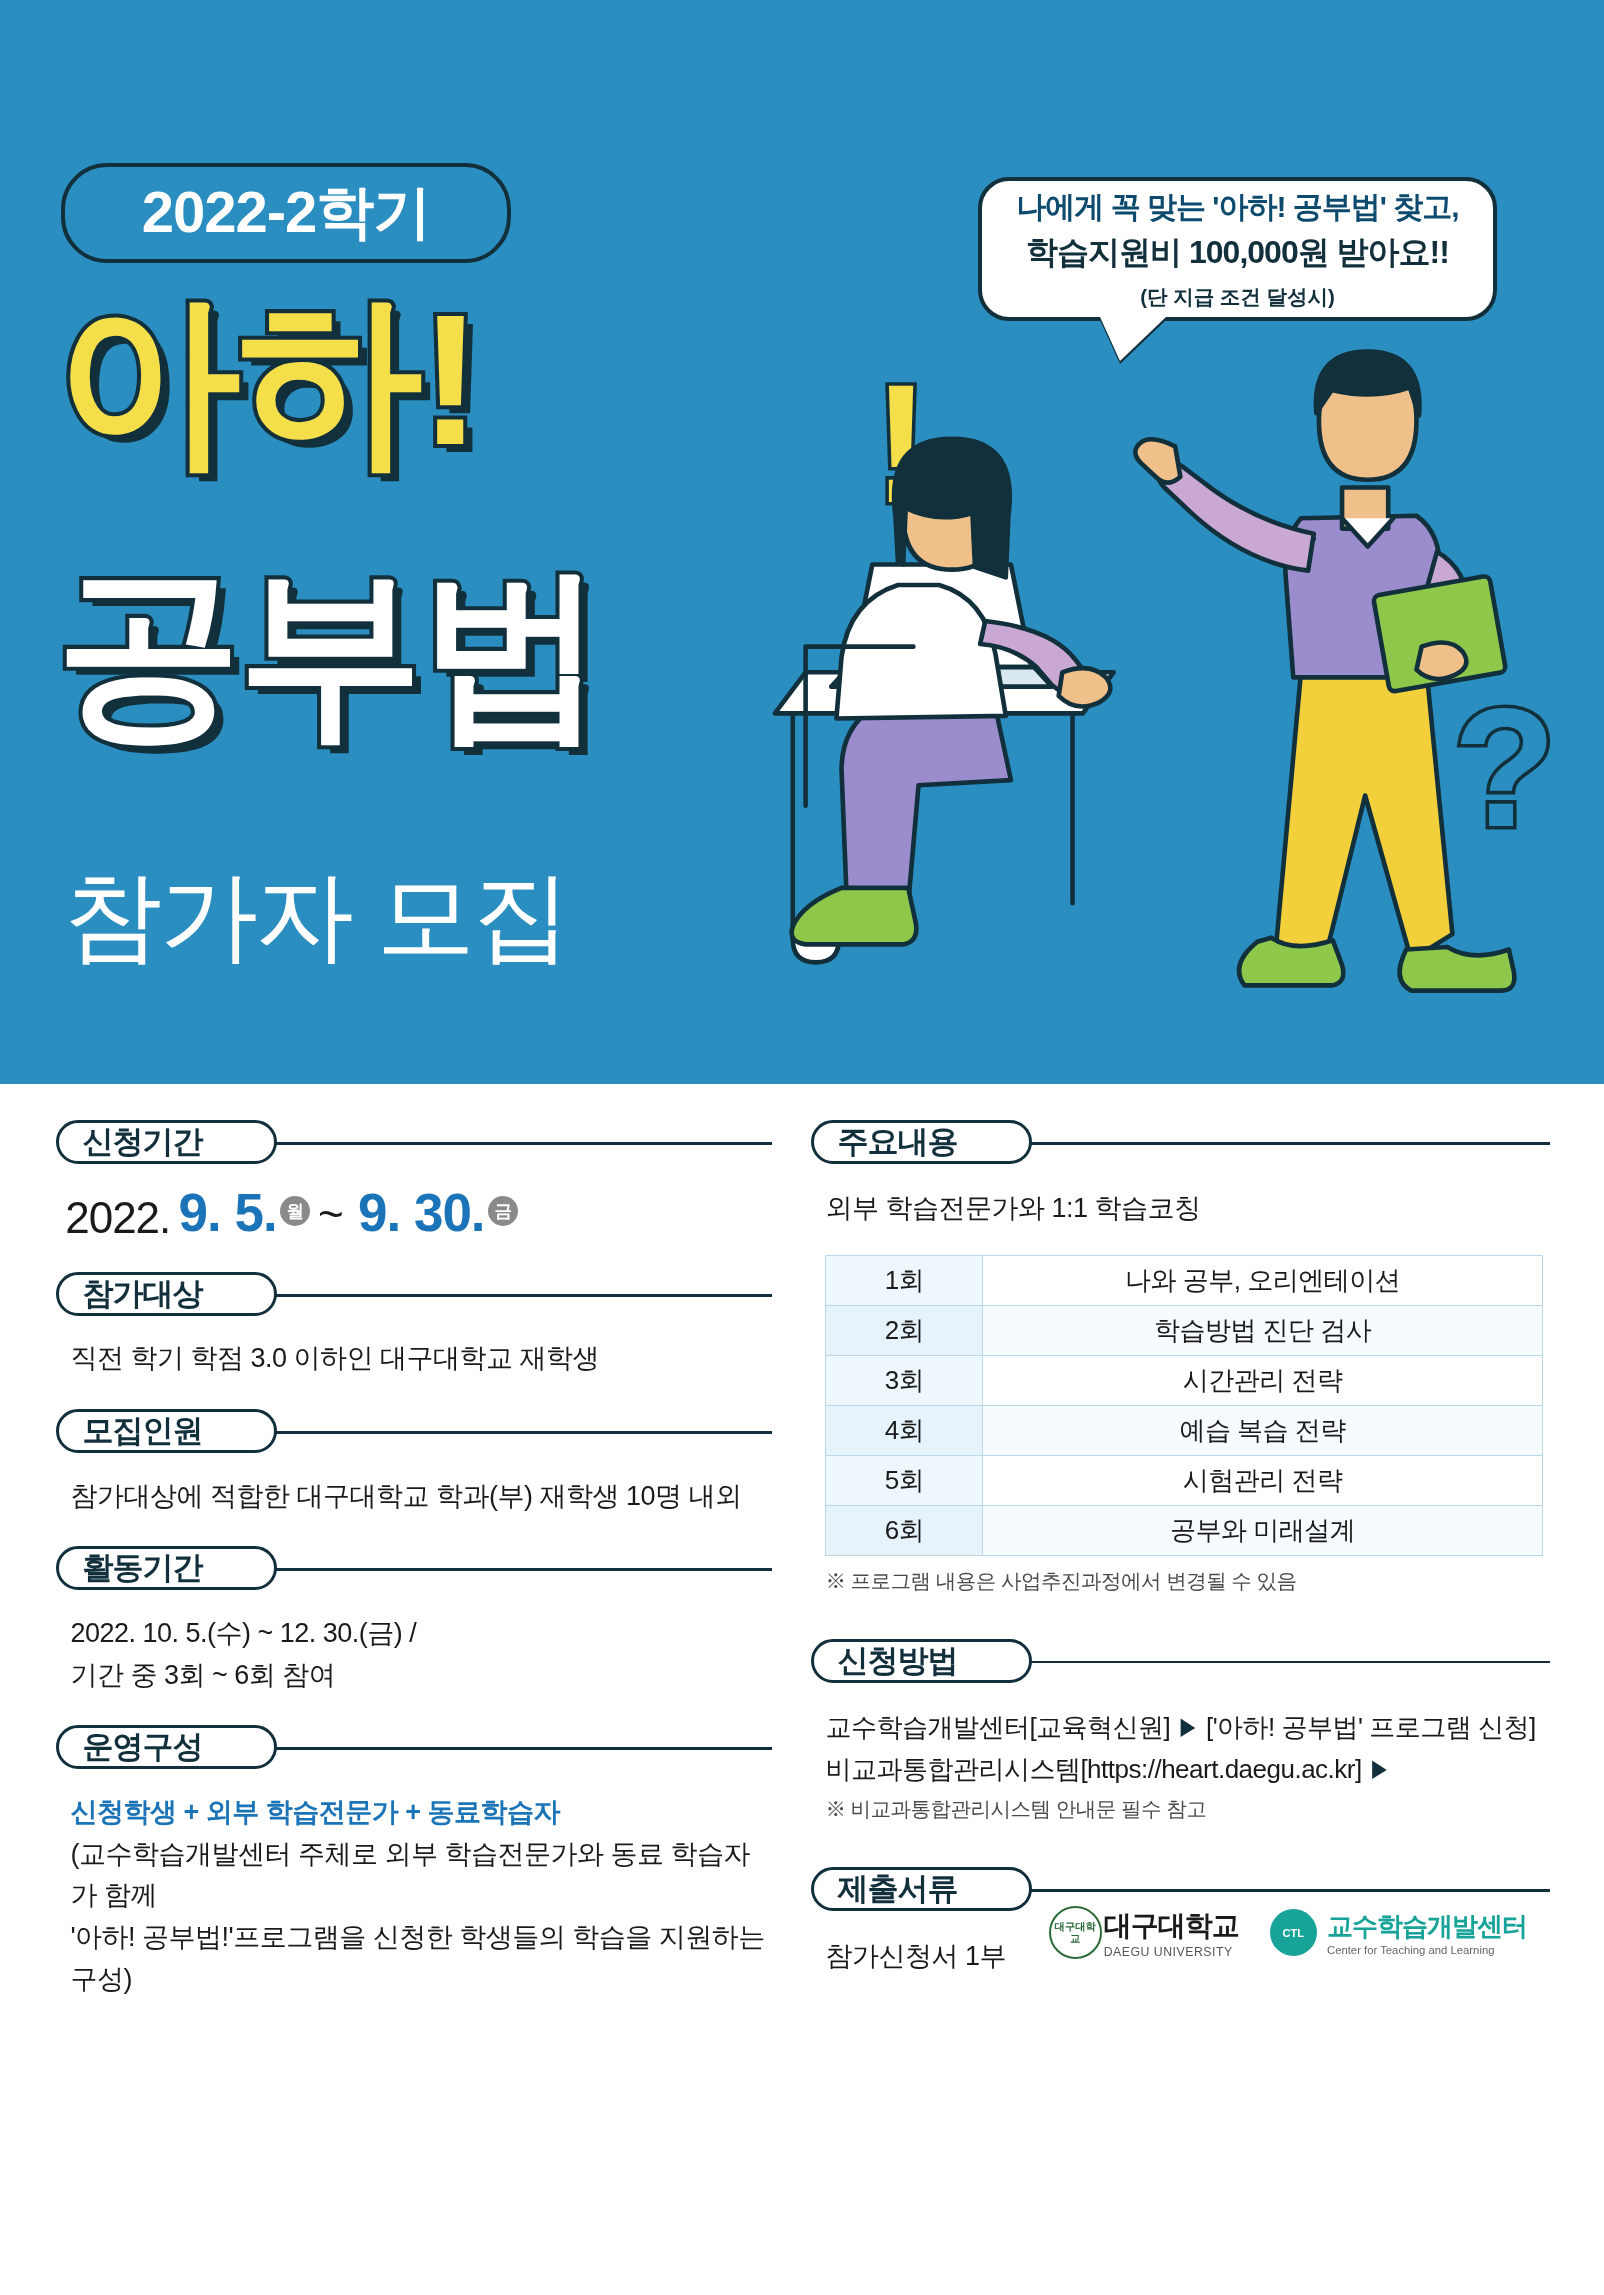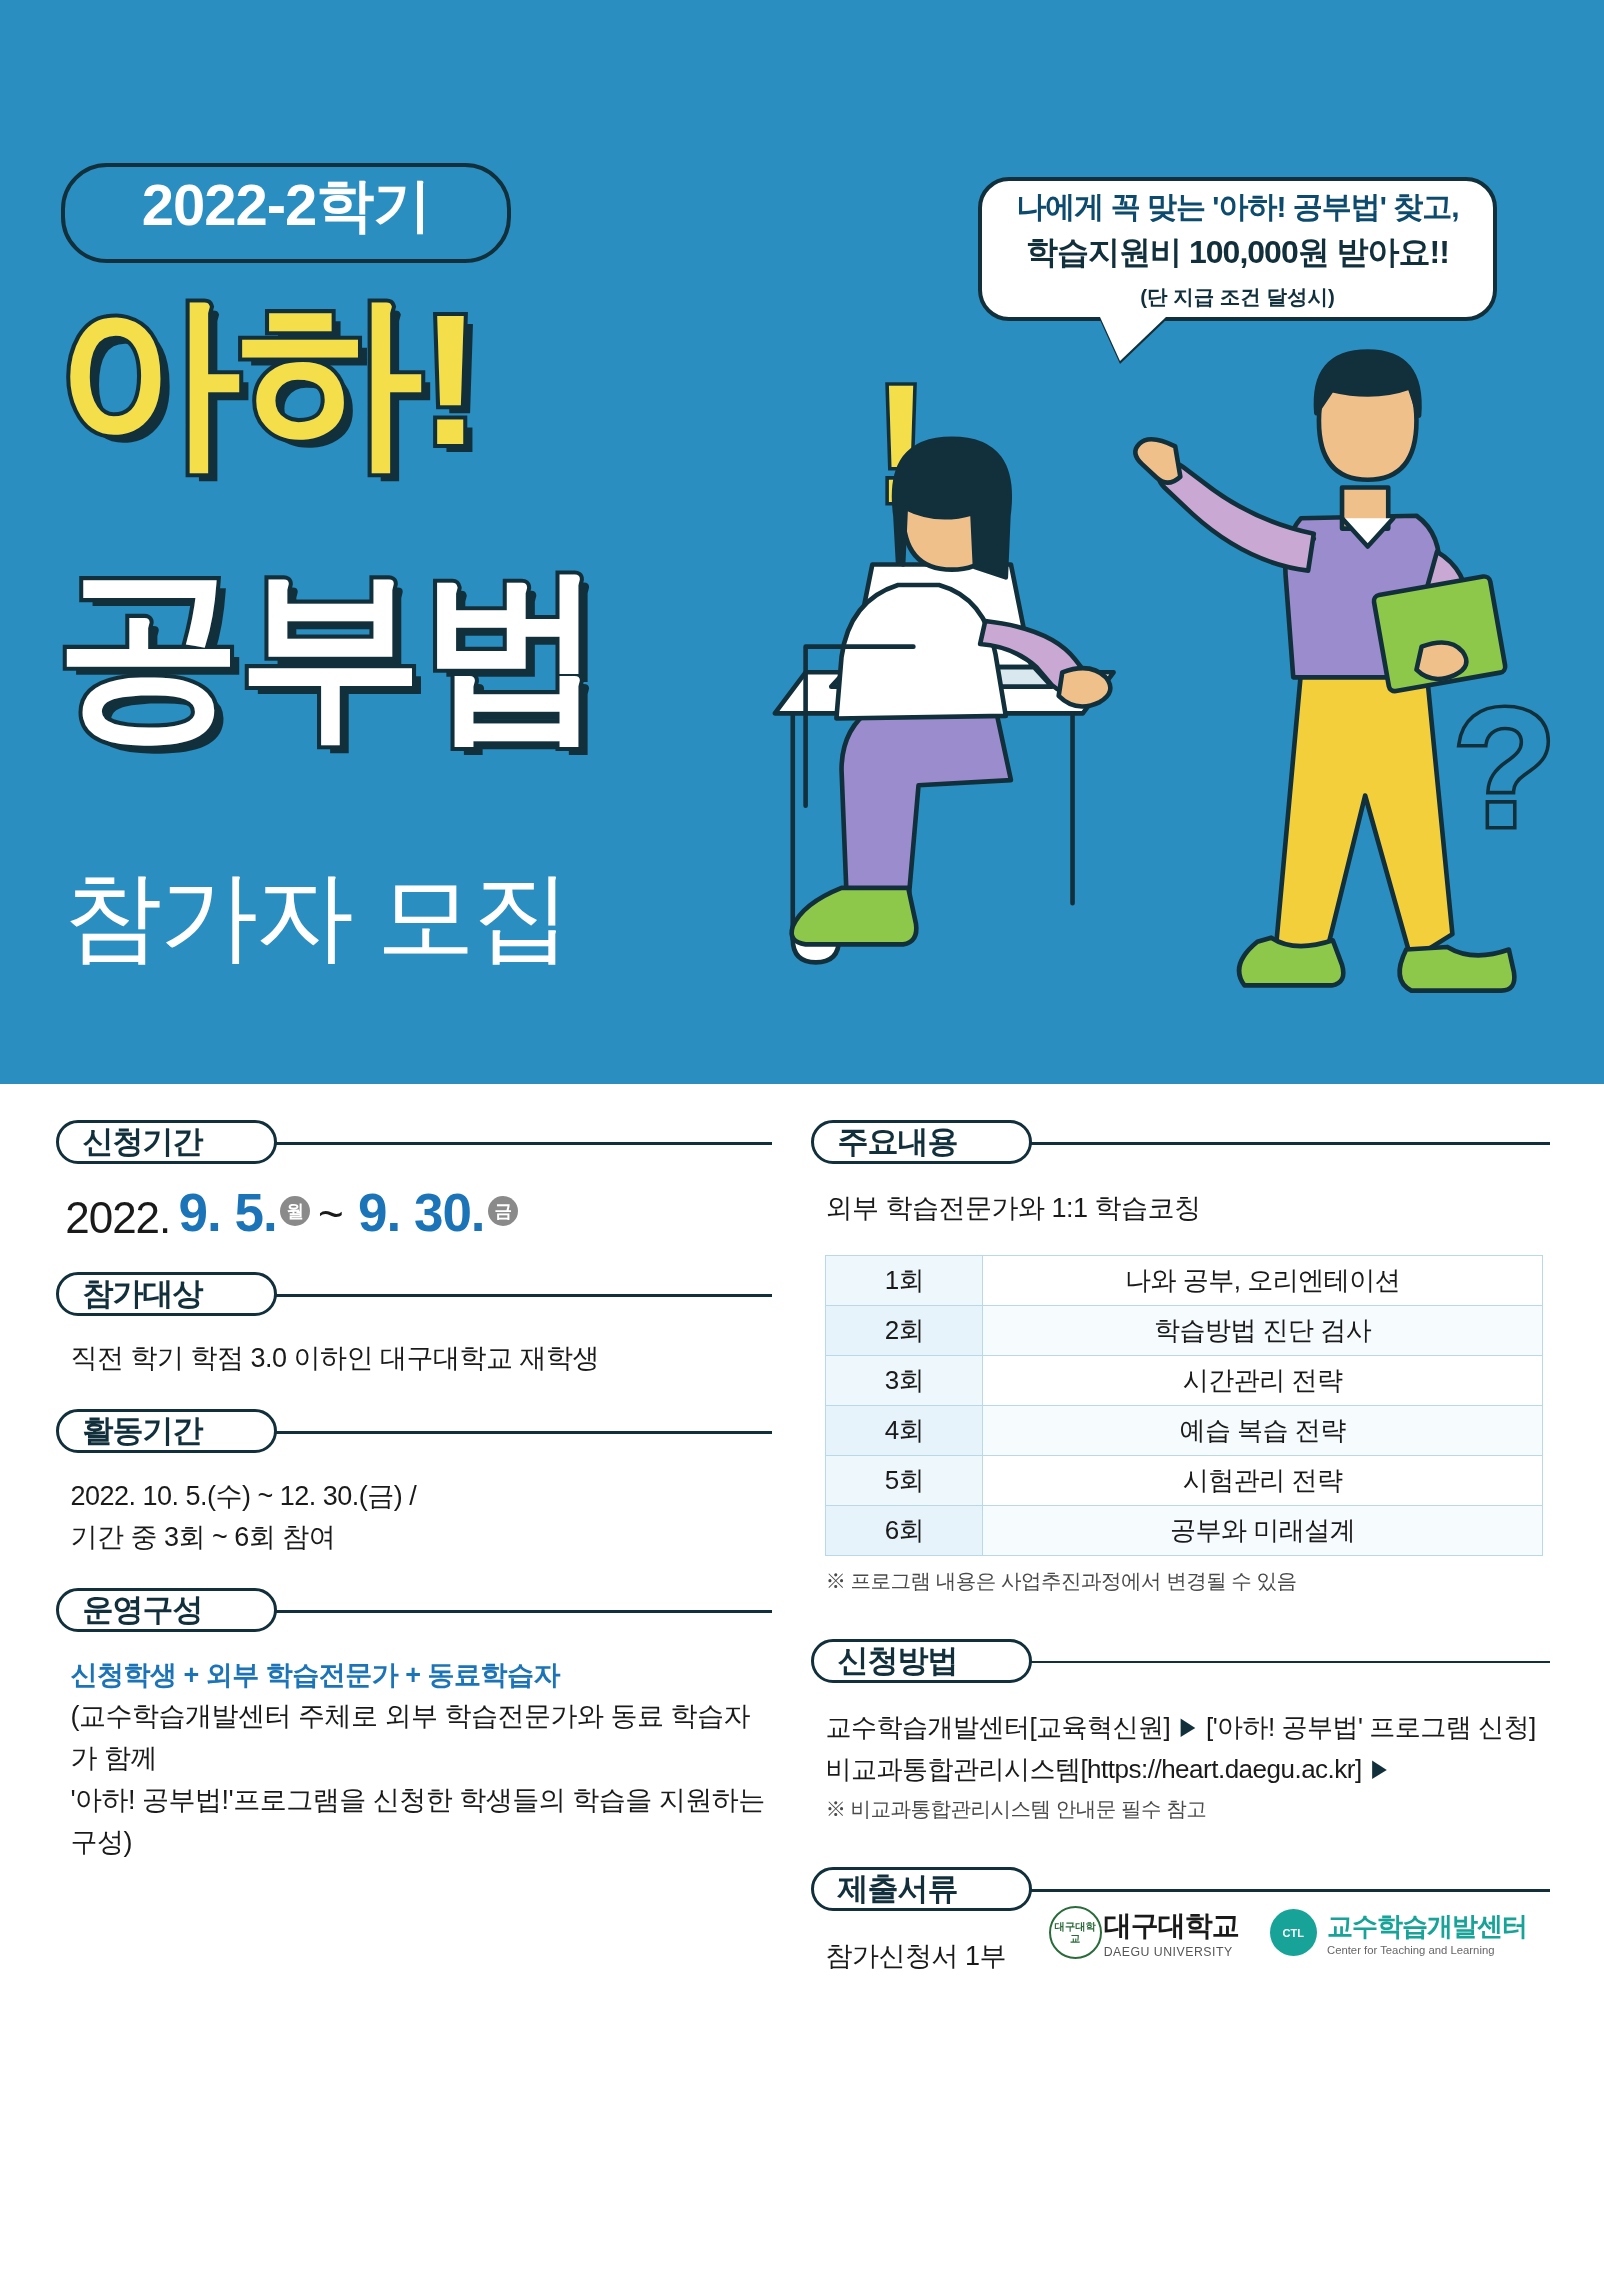--- a/index.html
+++ b/index.html
@@ -26,21 +26,21 @@
     overflow:hidden;
   }
 
   .badge-term{
     position:absolute;
     left:61px; top:163px;
     width:442px; height:92px;
     border:4.6px solid #12303c;
     border-radius:46px;
     background:#2a8fc0;
-    display:flex; align-items:flex-start; justify-content:center;
+    display:flex; align-items:center; justify-content:center;
   }
   .badge-term span{
     font-size:58px;
     font-weight:bold;
     color:#ffffff;
     letter-spacing:-1px;
   }
 
   .title-aha{
     position:absolute;
@@ -358,20 +358,31 @@
           <div class="rule"></div>
           <div class="pill">
             <span>참가대상</span>
           </div>
         </div>
         <div class="sec-body">
           <div class="txt">직전 학기 학점 3.0 이하인 대구대학교 재학생</div>
         </div>
       </div>
 
+      <div class="sec" style="margin-top:29px;">
+        <div class="sec-head">
+          <div class="rule"></div>
+          <div class="pill">
+            <span>모집인원</span>
+          </div>
+        </div>
+        <div class="sec-body">
+          <div class="txt">참가대상에 적합한 대구대학교 학과(부) 재학생 10명 내외</div>
+        </div>
+      </div>
 
       <div class="sec" style="margin-top:29px;">
         <div class="sec-head">
           <div class="rule"></div>
           <div class="pill">
             <span>활동기간</span>
           </div>
         </div>
         <div class="sec-body">
           <div class="txt">2022. 10. 5.(수) ~ 12. 30.(금) /</div>

